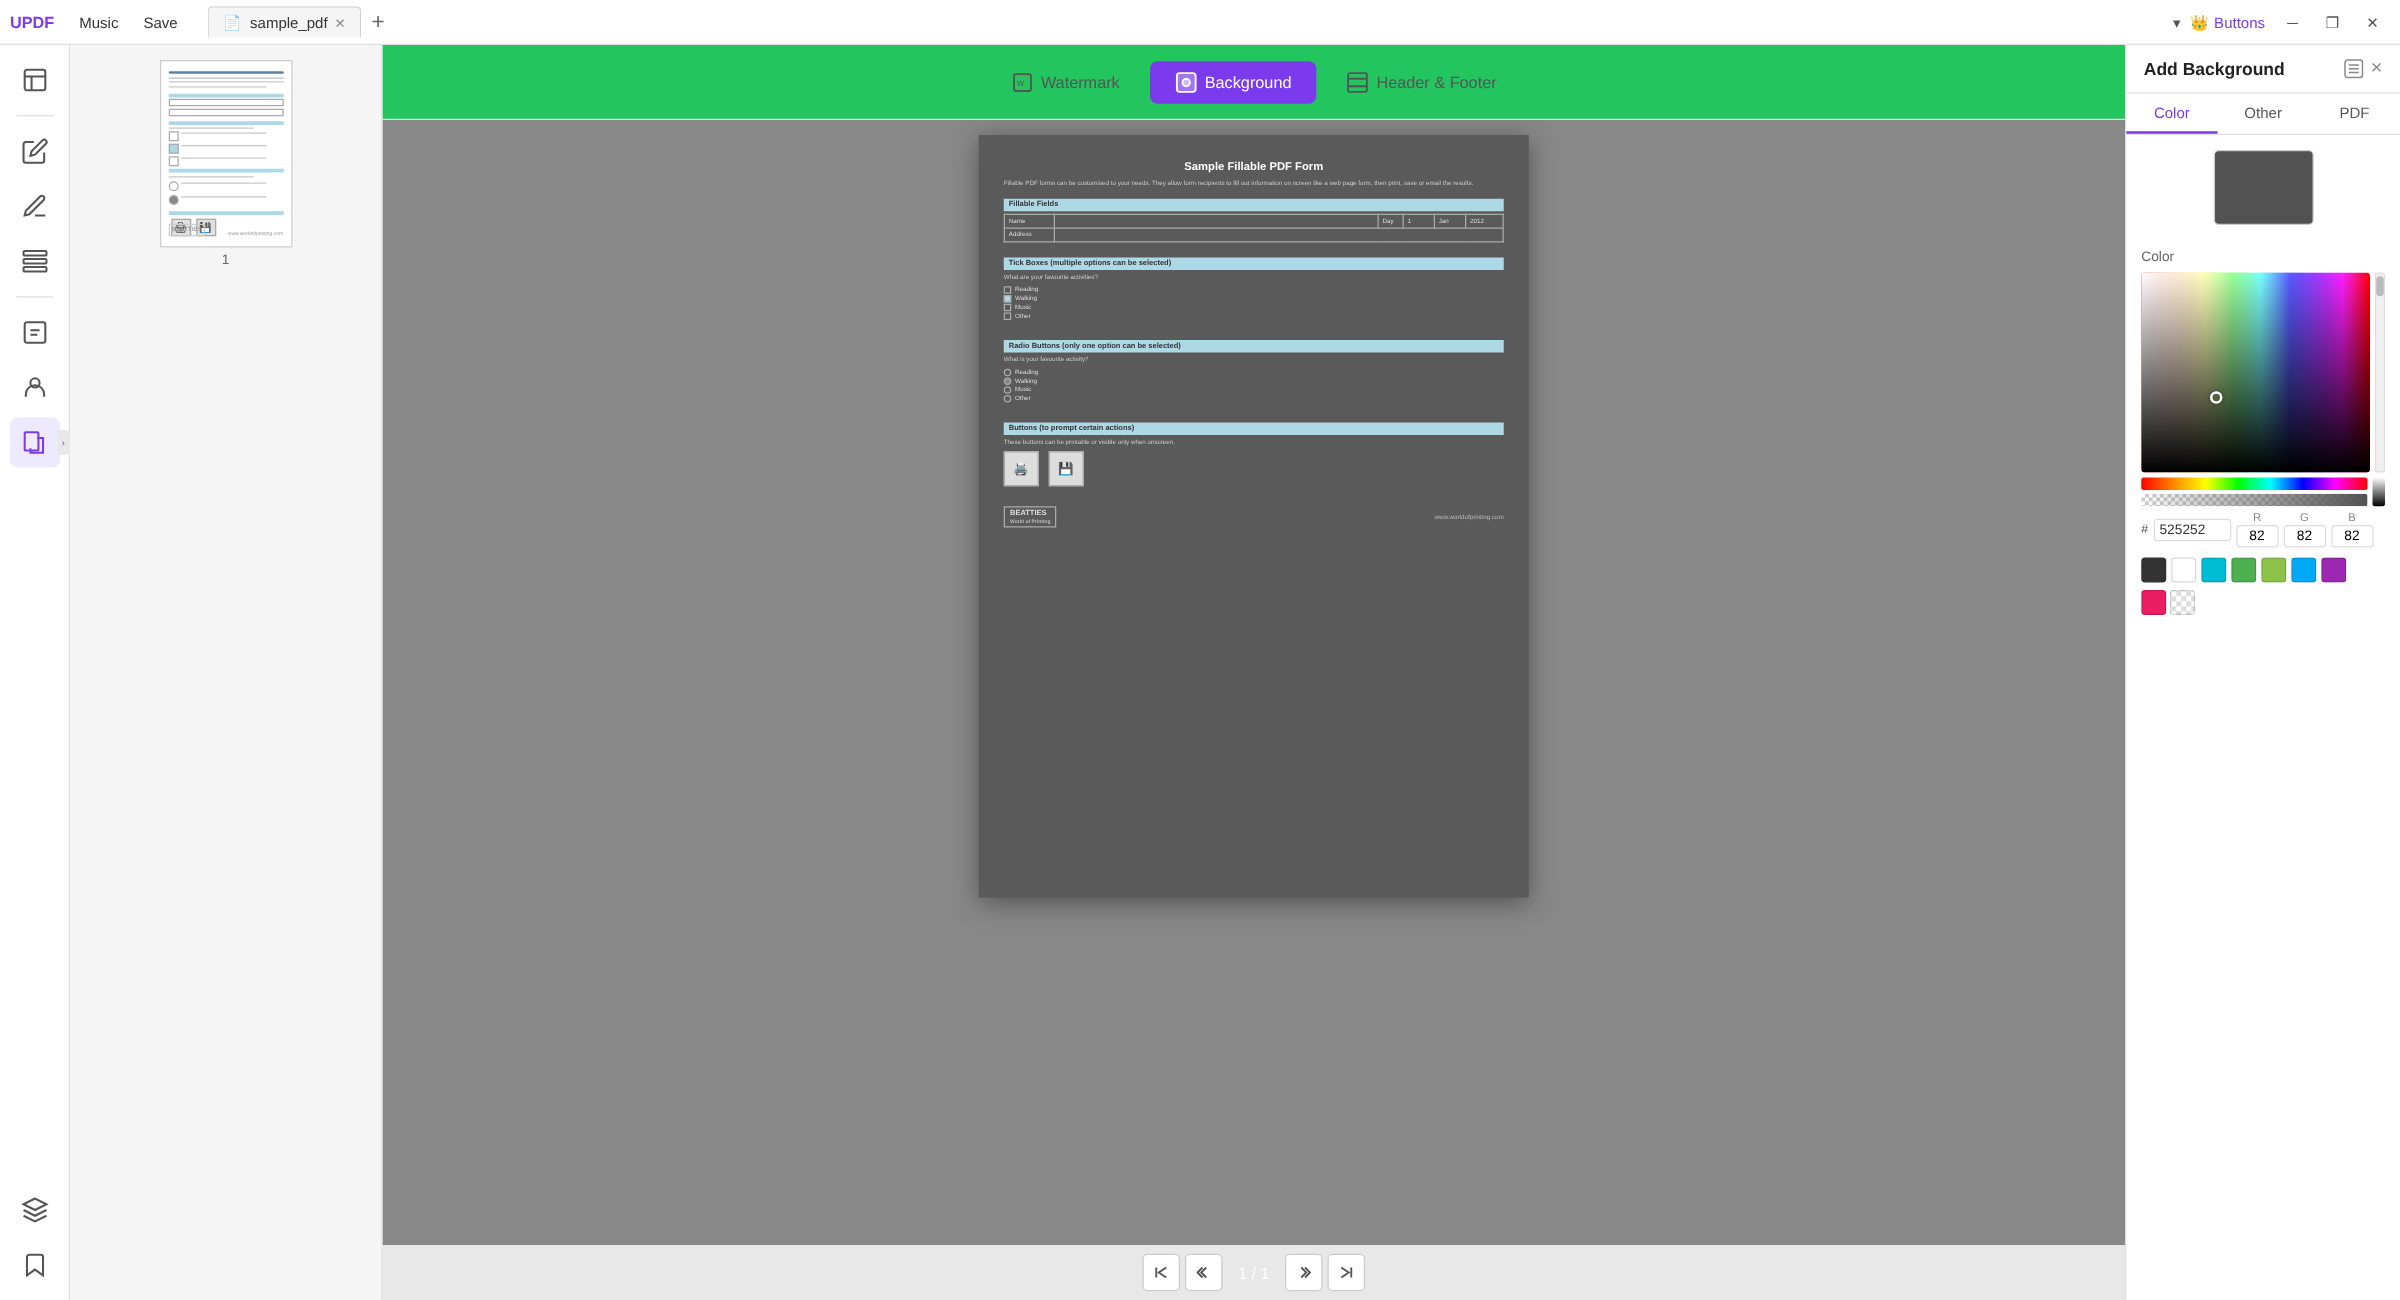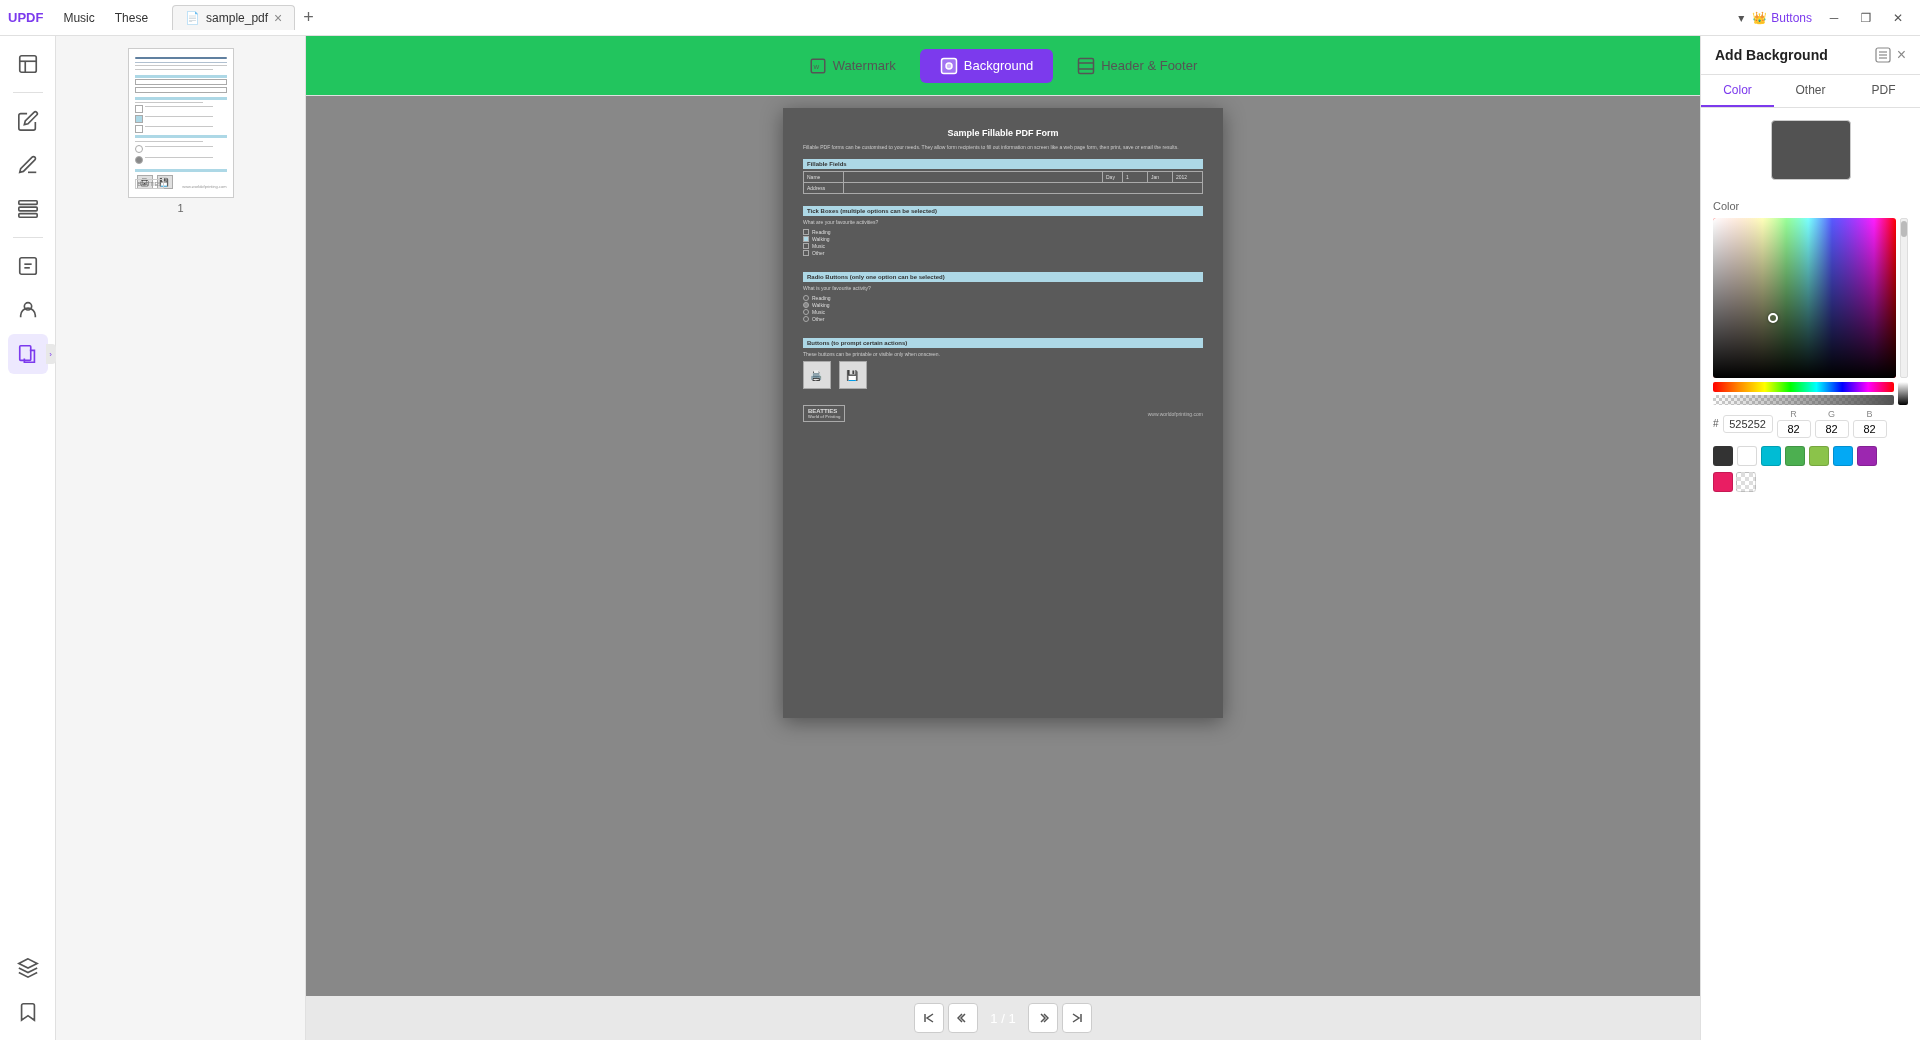--- a/index.html
+++ b/index.html
@@ -384,22 +384,21 @@
     .color-hex-label {
       font-size: 10px;
       color: #555;
     }
     .color-hex-val {
       font-size: 11px;
       color: #333;
       border: 1px solid #ddd;
       padding: 2px 4px;
       border-radius: 3px;
-      width: 50px;
-      text-align: center;
+      width: 62px;
     }
     .color-channel-group {
       display: flex;
       flex-direction: column;
       align-items: center;
       gap: 1px;
     }
     .color-channel-label { font-size: 9px; color: #888; }
     .color-channel-val {
       font-size: 11px;
@@ -491,21 +490,21 @@
     .swatch-row-2 { display: flex; gap: 3px; margin-top: 6px; }
 
   </style>
 </head>
 <body>
 
 <div class="titlebar">
   <span class="titlebar-logo">UPDF</span>
   <div class="titlebar-menu">
     <span class="titlebar-menu-item">Music</span>
-    <span class="titlebar-menu-item">These</span>
+    <span class="titlebar-menu-item">Save</span>
   </div>
   <div class="tab-area">
     <div class="tab">
       <span>📄</span>
       <span>sample_pdf</span>
       <span class="tab-close">×</span>
     </div>
     <span class="tab-add">+</span>
   </div>
   <div class="titlebar-right">

